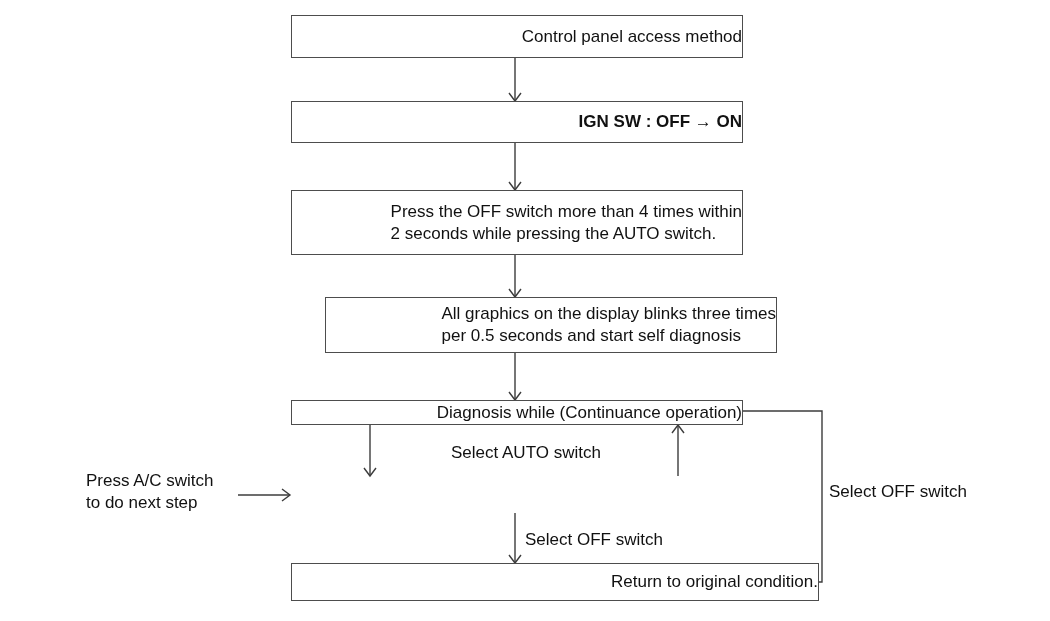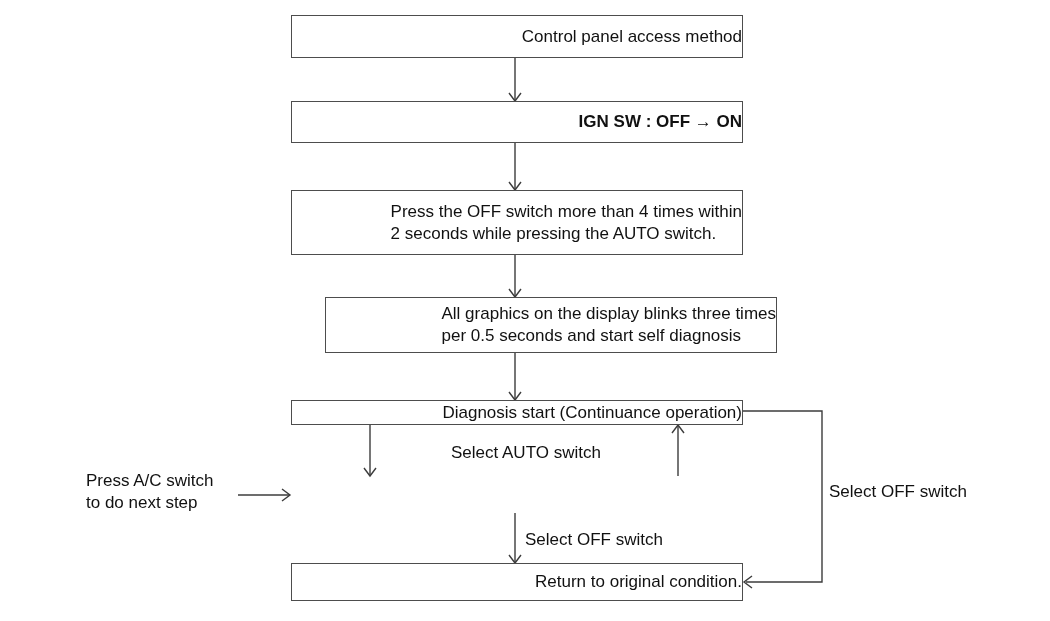--- a/index.html
+++ b/index.html
@@ -48,21 +48,21 @@
     fill: none;
   }
 
   
   #box-0 { left:291px; top:15px;  width:452px; height:43px; }
   #box-1 { left:291px; top:101px; width:452px; height:42px;font-weight:bold; }
   #box-2 { left:291px; top:190px; width:452px; height:65px; }
   #box-3 { left:291px; top:297px; width:452px; height:56px;margin-left:34px; }
   #box-4 { left:291px; top:400px; width:452px; height:25px; }
   #box-5 { left:291px; top:476px; width:452px; height:37px; }
-  #box-6 { left:291px; top:563px; width:452px; height:38px; }
+  #box-6 { left:291px; top:563px; width:528px; height:38px; }
 
   
   #label-select-auto       { left:433px; top:442px;margin-left:18px; }
   #label-select-off-bottom { left:525px; top:529px; }
   #label-select-off-right  { left:829px; top:481px; }
   #label-press-ac          { left:86px;  top:470px; }
 </style>
 </head>
 <body>
 
@@ -124,21 +124,21 @@
   </div>
   <div class="flow-box" id="box-2">
     <span class="box-text">Press the OFF switch more than 4 times within
 2 seconds while pressing the AUTO switch.</span>
   </div>
   <div class="flow-box" id="box-3">
     <span class="box-text">All graphics on the display blinks three times
 per 0.5 seconds and start self diagnosis</span>
   </div>
   <div class="flow-box" id="box-4">
-    <span class="box-text">Diagnosis start (Continuance operation)</span>
+    <span class="box-text">Diagnosis while (Continuance operation)</span>
   </div>
   <div class="flow-box" id="box-6">
     <span class="box-text">Return to original condition.</span>
   </div>
 
   <div class="flow-label" id="label-select-auto">Select AUTO switch</div>
   <div class="flow-label" id="label-select-off-bottom">Select OFF switch</div>
   <div class="flow-label" id="label-select-off-right">Select OFF switch</div>
   <div class="flow-label" id="label-press-ac">Press A/C switch
 to do next step</div>

